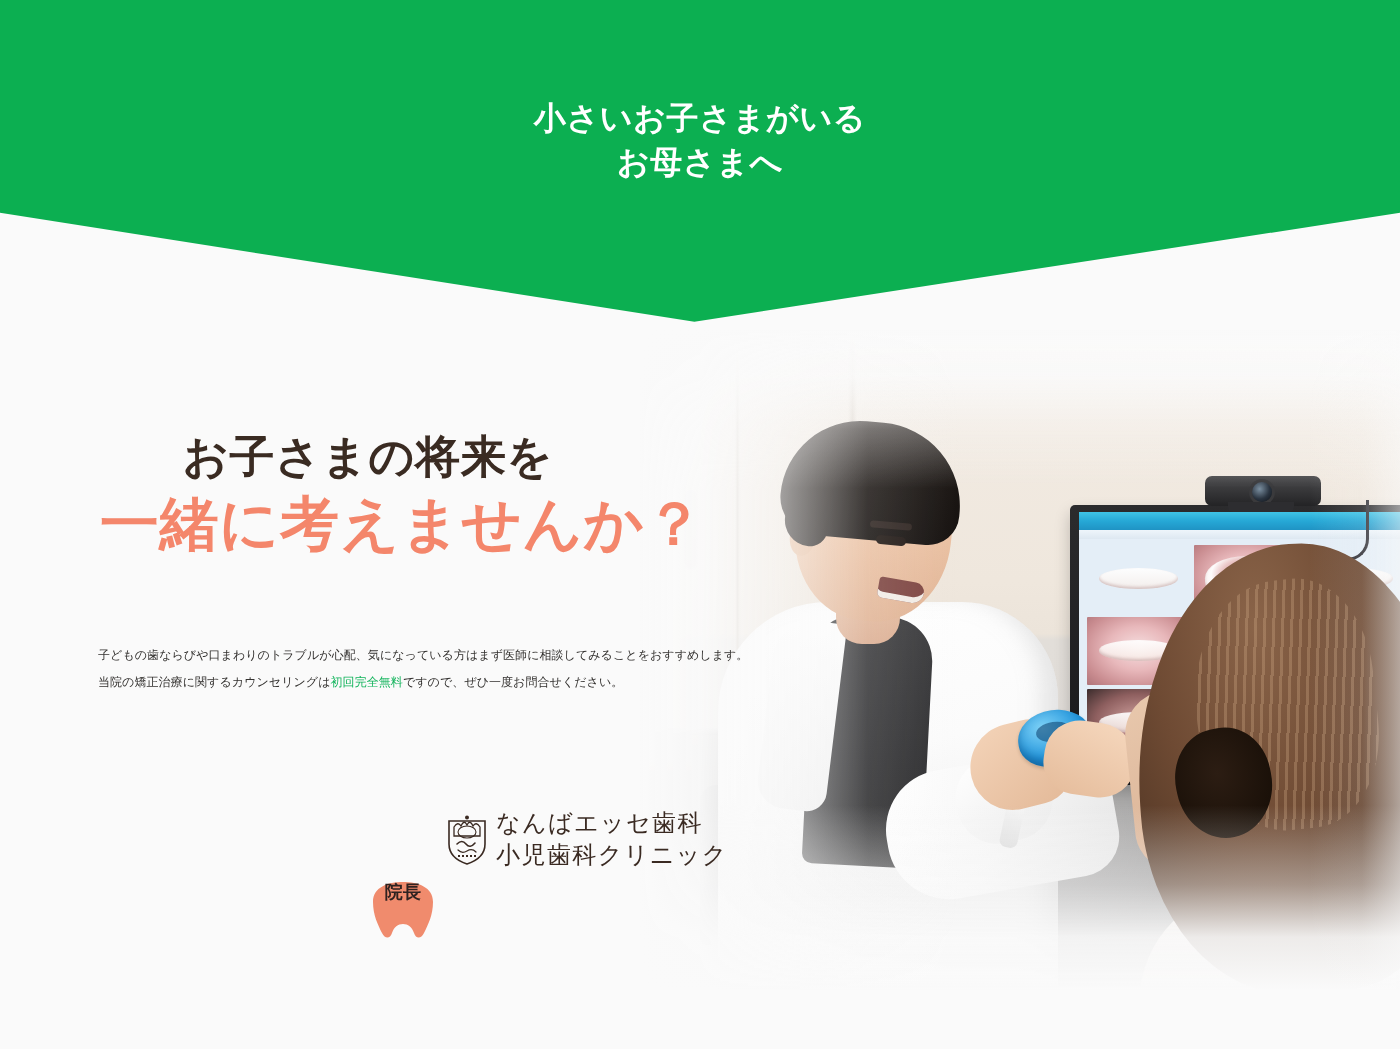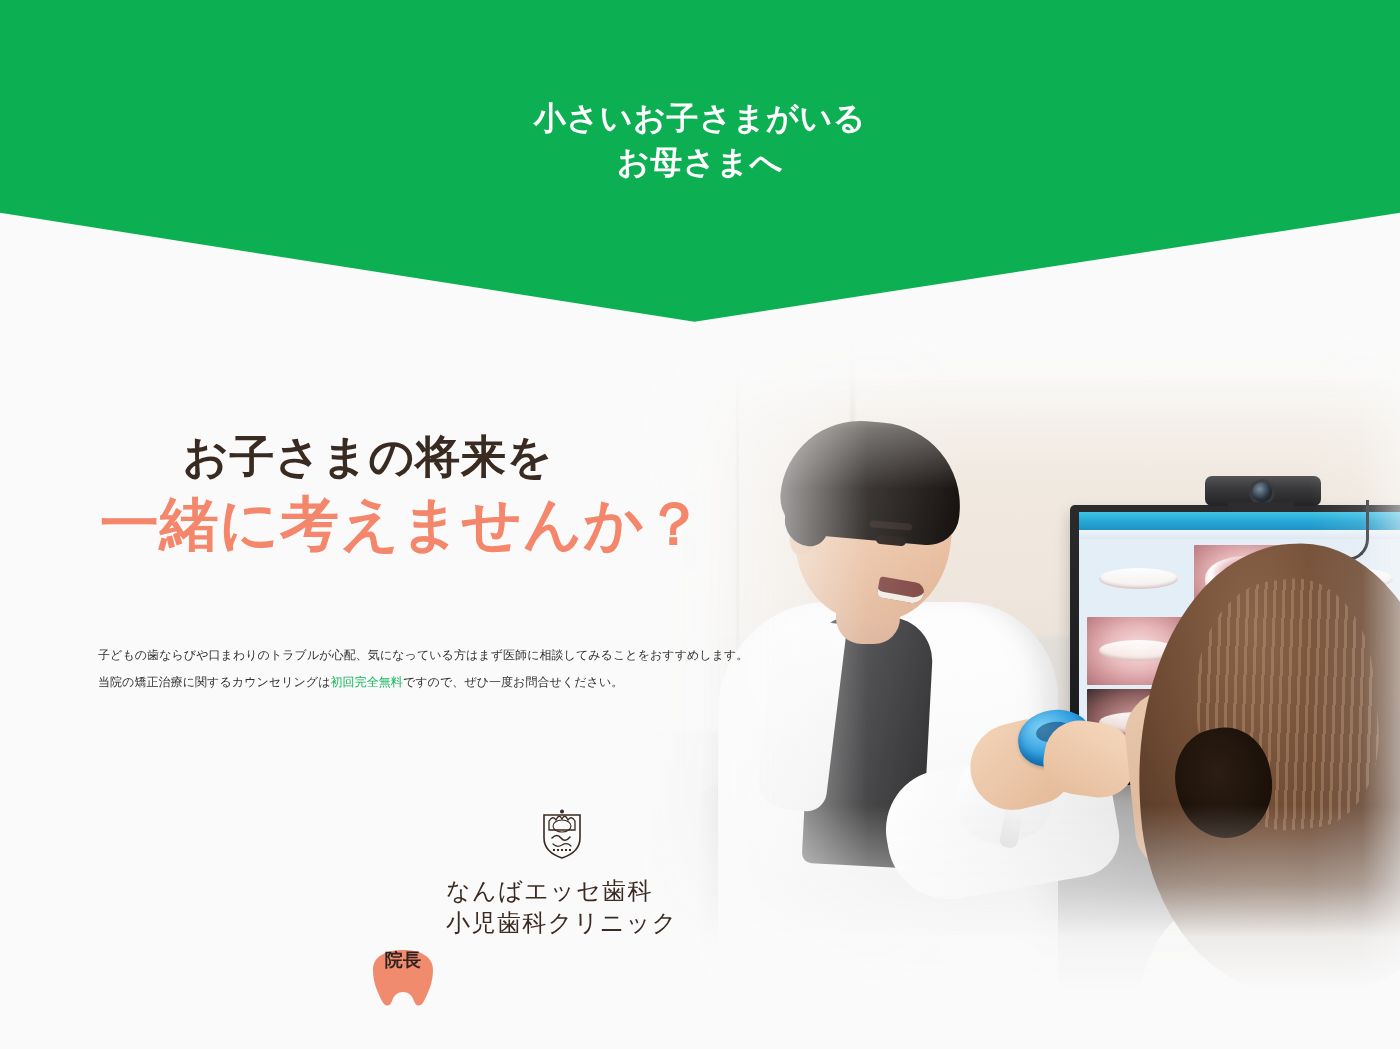--- a/index.html
+++ b/index.html
@@ -440,23 +440,22 @@
 
   
   .signature {
     position: absolute;
     left: 372px; top: 808px;
     z-index: 6;
   }
   .clinic-row {
     display: flex;
     align-items: center;
-    gap: 16px;
+    gap: 8px;
     padding-left: 74px;
-    flex-direction: column;
   }
   .crest { width: 42px; height: 52px; flex: 0 0 auto; }
   .clinic-name {
     font-family: "Liberation Serif", "DejaVu Serif", serif;
     font-size: 24px;
     line-height: 1.32;
     color: #3a2a22;
     letter-spacing: .06em;
     white-space: pre-line;
   }

